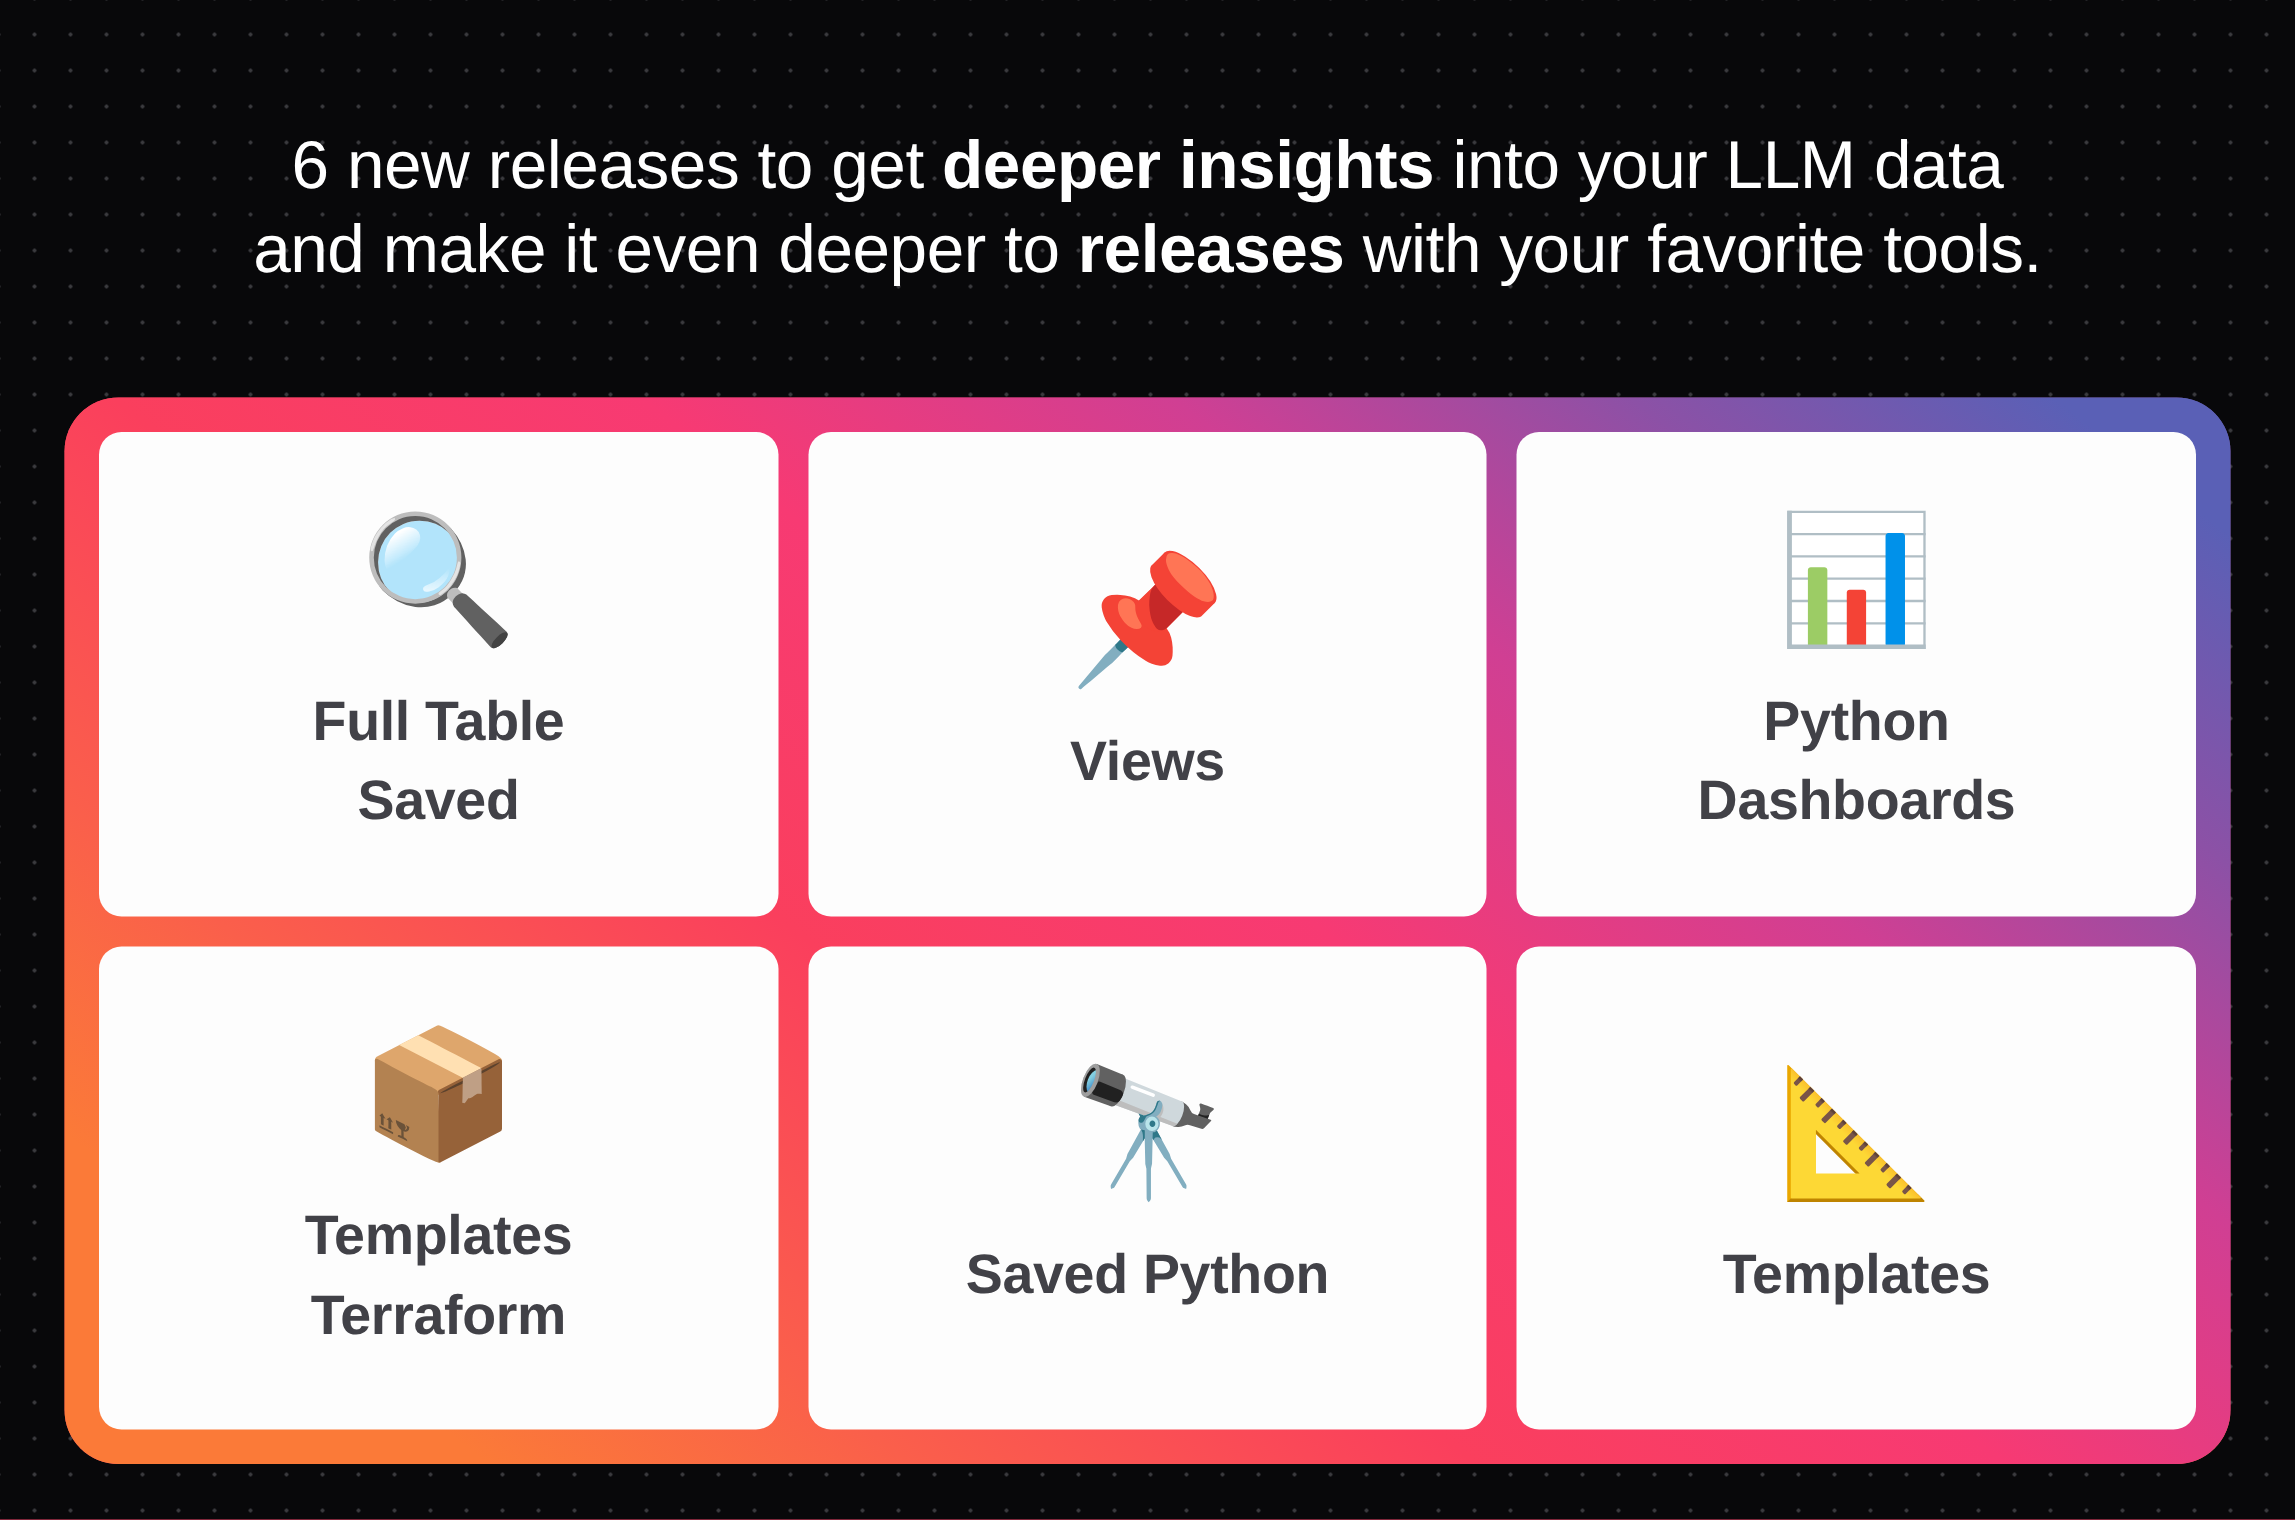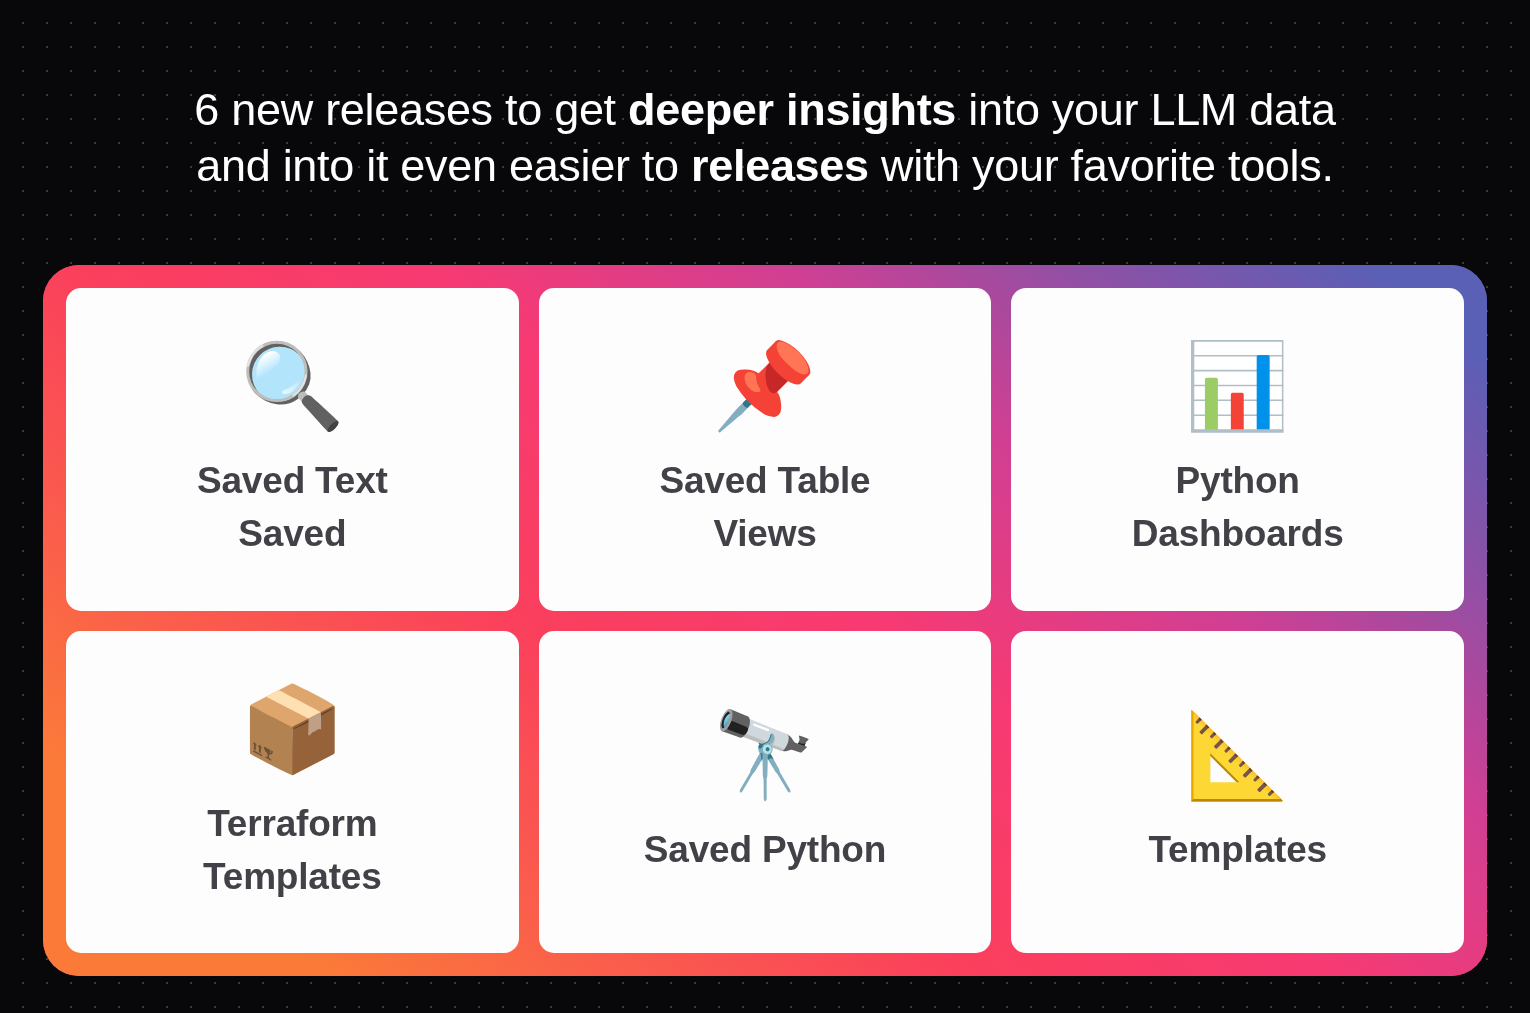--- a/index.html
+++ b/index.html
@@ -122,55 +122,54 @@
     font-weight: 700;
     letter-spacing: -0.2px;
   }
   .card-title .t-line { display: block; }
 </style>
 </head>
 <body>
 
 <div class="headline">
   <span class="hl-line"><span>6 new releases to get </span><b>deeper insights</b><span> into your LLM data</span></span>
-  <span class="hl-line"><span>and into it even easier to </span><b>releases</b><span> with your favorite tools.</span></span>
+  <span class="hl-line"><span>and make it even deeper to </span><b>releases</b><span> with your favorite tools.</span></span>
 </div>
 
 <div class="panel">
   <div class="grid">
 
     <div class="card">
       <div class="card-icon">🔍</div>
       <div class="card-title">
-        <span class="t-line">Saved Text</span>
+        <span class="t-line">Full Table</span>
         <span class="t-line">Saved</span>
       </div>
     </div>
 
     <div class="card">
       <div class="card-icon">📌</div>
       <div class="card-title">
-        <span class="t-line">Saved Table</span>
         <span class="t-line">Views</span>
       </div>
     </div>
 
     <div class="card">
       <div class="card-icon">📊</div>
       <div class="card-title">
         <span class="t-line">Python</span>
         <span class="t-line">Dashboards</span>
       </div>
     </div>
 
     <div class="card">
       <div class="card-icon">📦</div>
       <div class="card-title">
+        <span class="t-line">Templates</span>
         <span class="t-line">Terraform</span>
-        <span class="t-line">Templates</span>
       </div>
     </div>
 
     <div class="card">
       <div class="card-icon">🔭</div>
       <div class="card-title">
         <span class="t-line">Saved Python</span>
       </div>
     </div>
 

